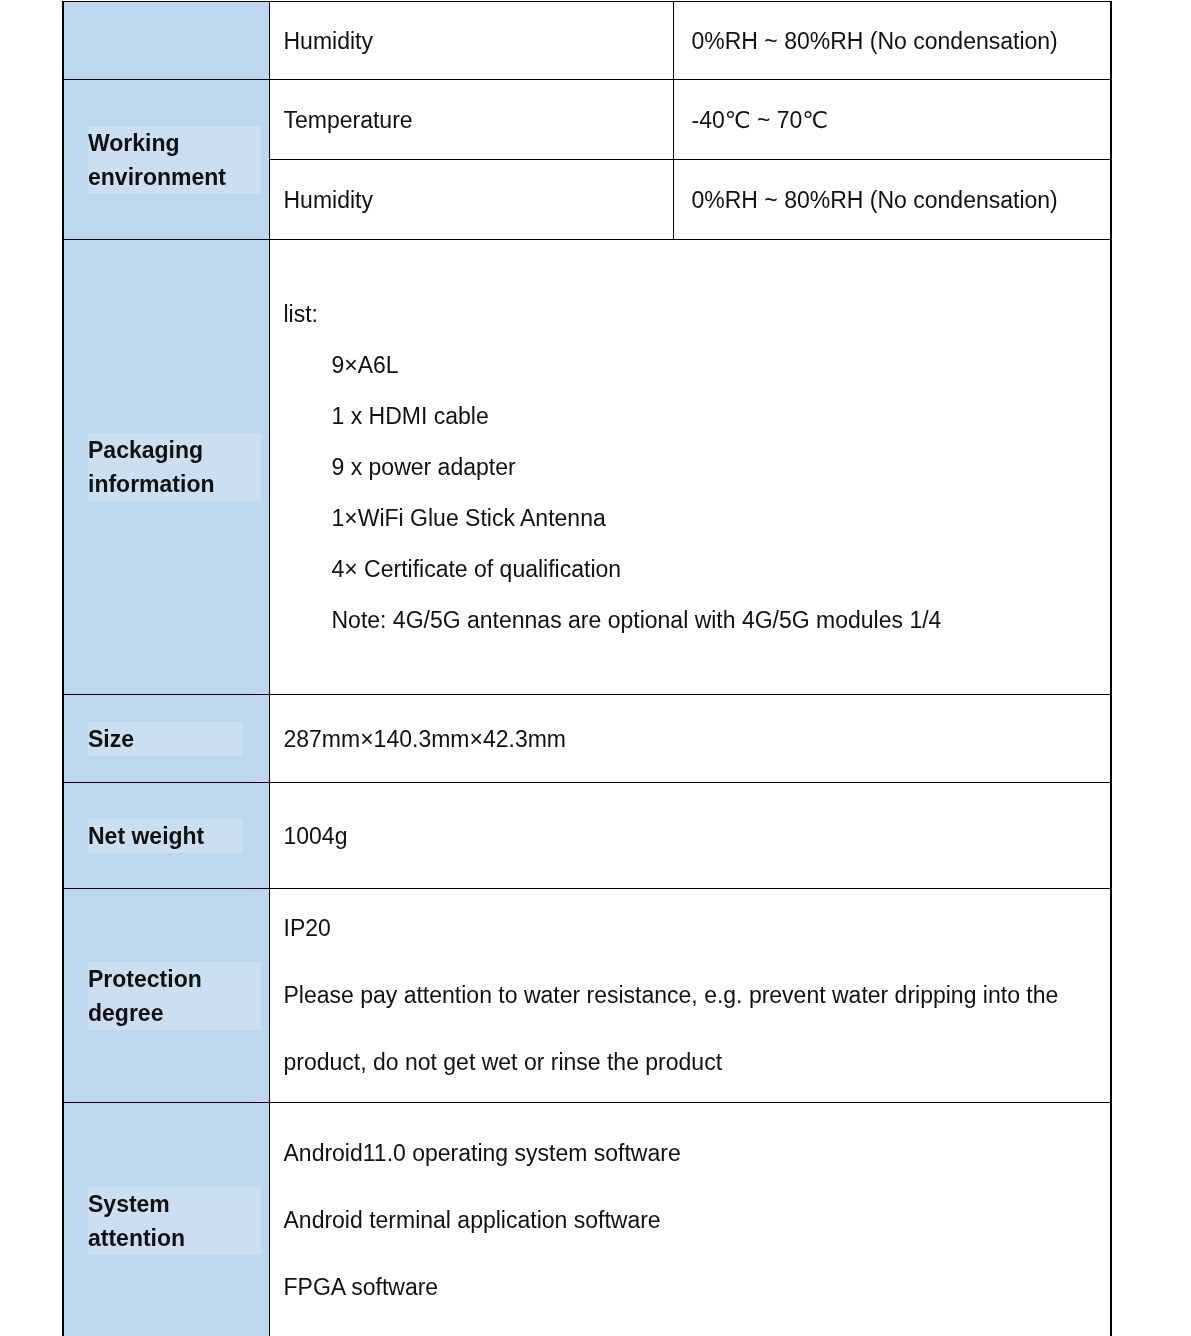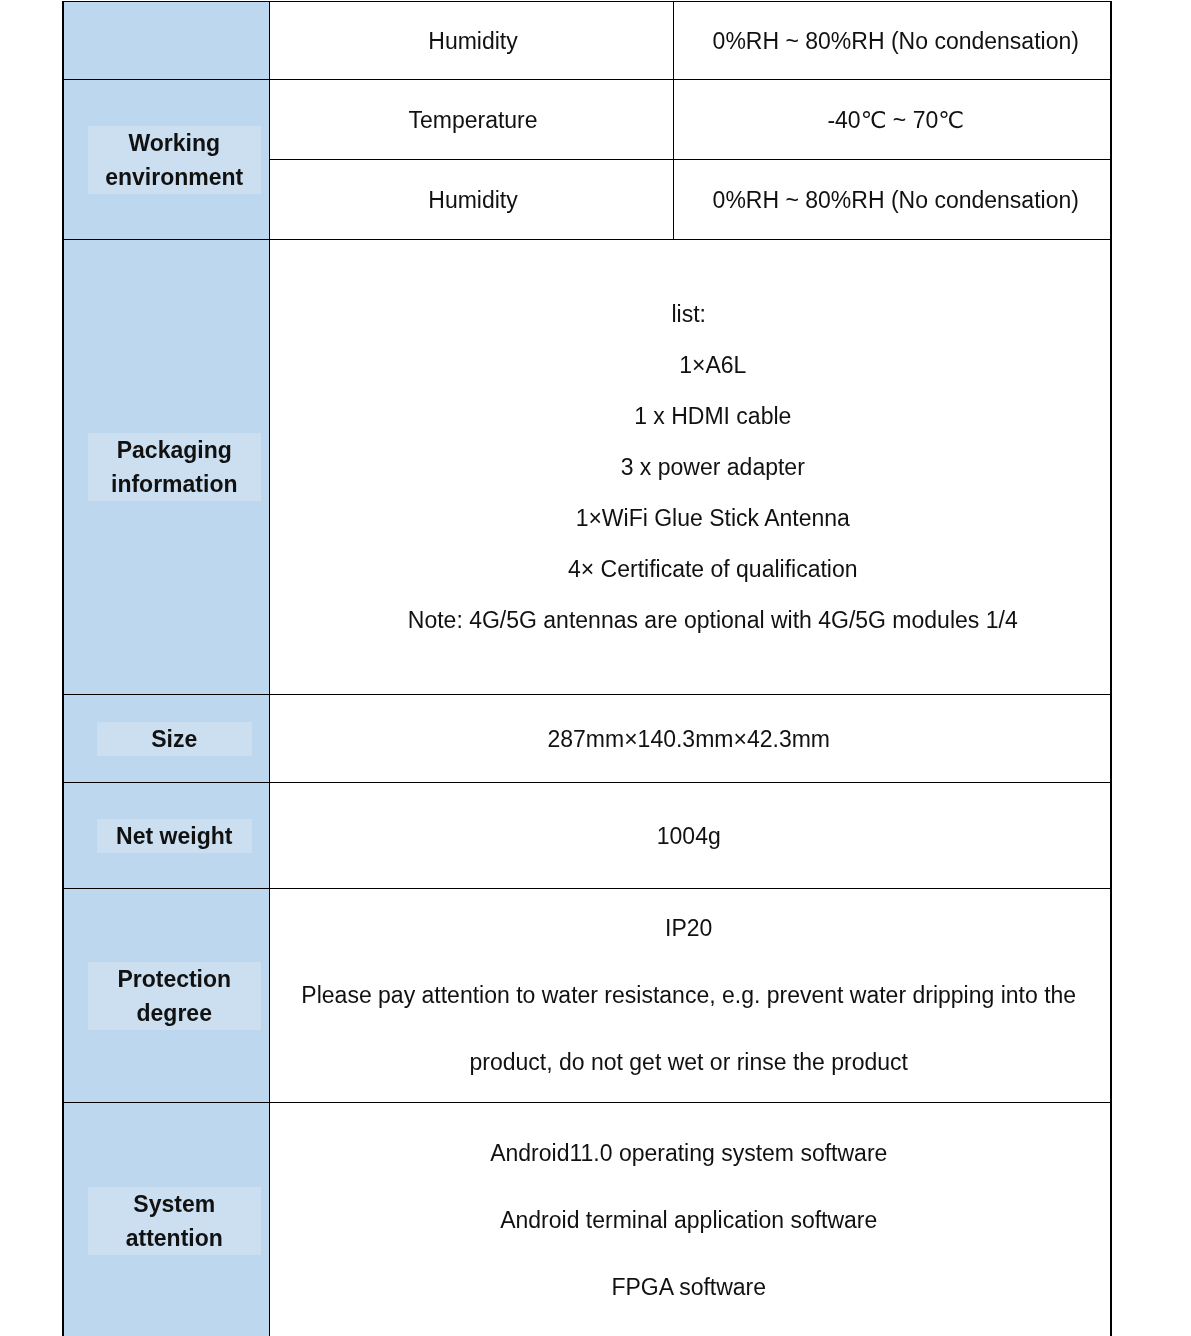--- a/index.html
+++ b/index.html
@@ -33,21 +33,20 @@
   }
   col.c-label { width: 206px; }
   col.c-attr  { width: 404px; }
   col.c-val   { width: 438px; }
   td {
     border: 1px solid var(--border-color);
     vertical-align: middle;
     font-size: 23px;
     line-height: 34px;
     overflow: hidden;
-    text-align: center;
   }
   td.label-cell {
     background: var(--label-bg);
     font-weight: bold;
     padding: 6px 8px 6px 24px;
   }
   .label-hl {
     display: inline-block;
     background: rgba(255,255,255,0.22);
     border-radius: 1px;
@@ -101,23 +100,23 @@
     </td>
   </tr>
 
   <tr style="height:455px;">
     <td class="label-cell">
       <span class="label-hl">Packaging information</span>
     </td>
     <td class="wide-cell" colspan="2">
       <div class="pack-intro">list:</div>
       <div>
-            <div class="pack-item">1×A6L</div>
+            <div class="pack-item">9×A6L</div>
             <div class="pack-item">1 x HDMI cable</div>
-            <div class="pack-item">3 x power adapter</div>
+            <div class="pack-item">9 x power adapter</div>
             <div class="pack-item">1×WiFi Glue Stick Antenna</div>
             <div class="pack-item">4× Certificate of qualification</div>
             <div class="pack-item">Note: 4G/5G antennas are optional with 4G/5G modules 1/4</div>
           </div>
     </td>
   </tr>
 
   <tr style="height:88px;margin-top:18px;">
     <td class="label-cell">
       <span class="label-hl">Size</span>

